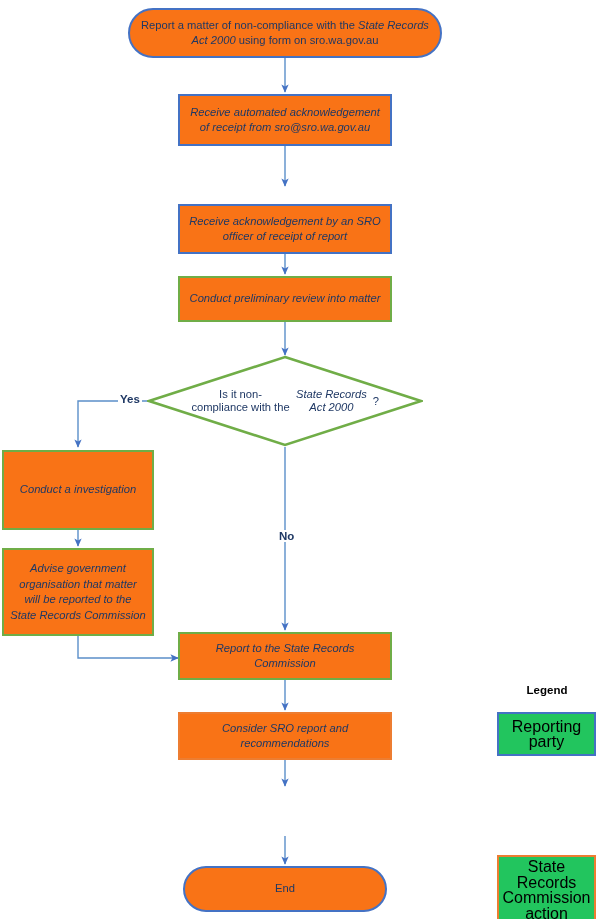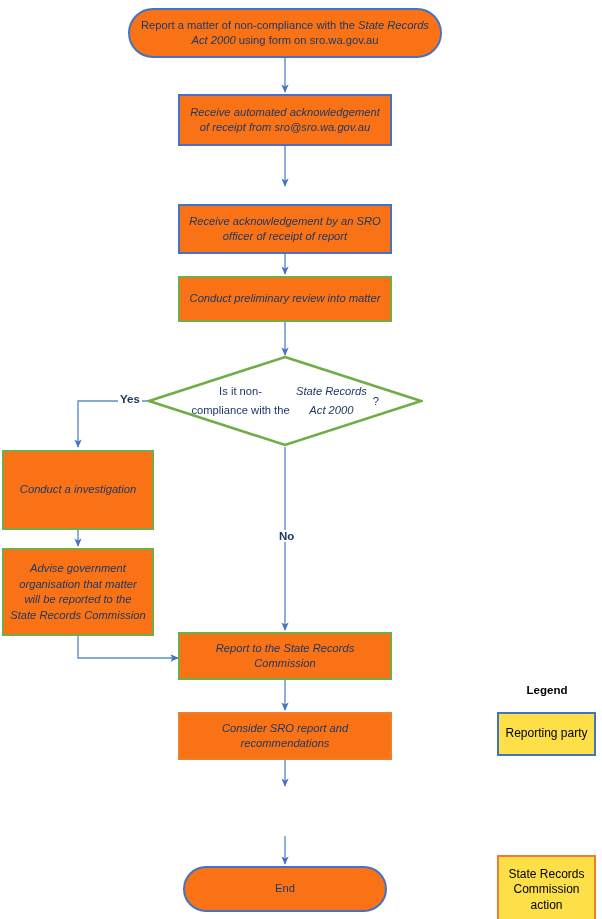--- a/index.html
+++ b/index.html
@@ -60,21 +60,21 @@
     left: 0;
     top: 0;
     width: 100%;
     height: 100%;
     display: flex;
     align-items: center;
     justify-content: center;
     text-align: center;
     color: #1F3864;
     font-size: 11.2px;
-    line-height: 19px;
+    line-height: 13px;
     box-sizing: border-box;
     padding: 0 44px;
   }
   .edge-label {
     position: absolute;
     color: #1F3864;
     font-size: 11.5px;
     font-weight: 700;
     z-index: 3;
     background: #ffffff;
@@ -84,27 +84,27 @@
     position: absolute;
     color: #000000;
     font-size: 11.5px;
     font-weight: 700;
     text-align: center;
     z-index: 3;
   }
   .legend-box {
     position: absolute;
     box-sizing: border-box;
-    background: #fde047;
+    background: #22c55e;
     display: flex;
     align-items: center;
     justify-content: center;
     text-align: center;
     color: #000000;
-    font-size: 12px;
+    font-size: 16px;
     line-height: 15.5px;
     z-index: 3;
   }
   .legend-box.blue { border: 2.2px solid #4472C4; }
   .legend-box.green { border: 2.2px solid #70AD47; }
   .legend-box.orange { border: 2.2px solid #ED7D31; }
   em { font-style: italic; }
 </style>
 </head>
 <body>

